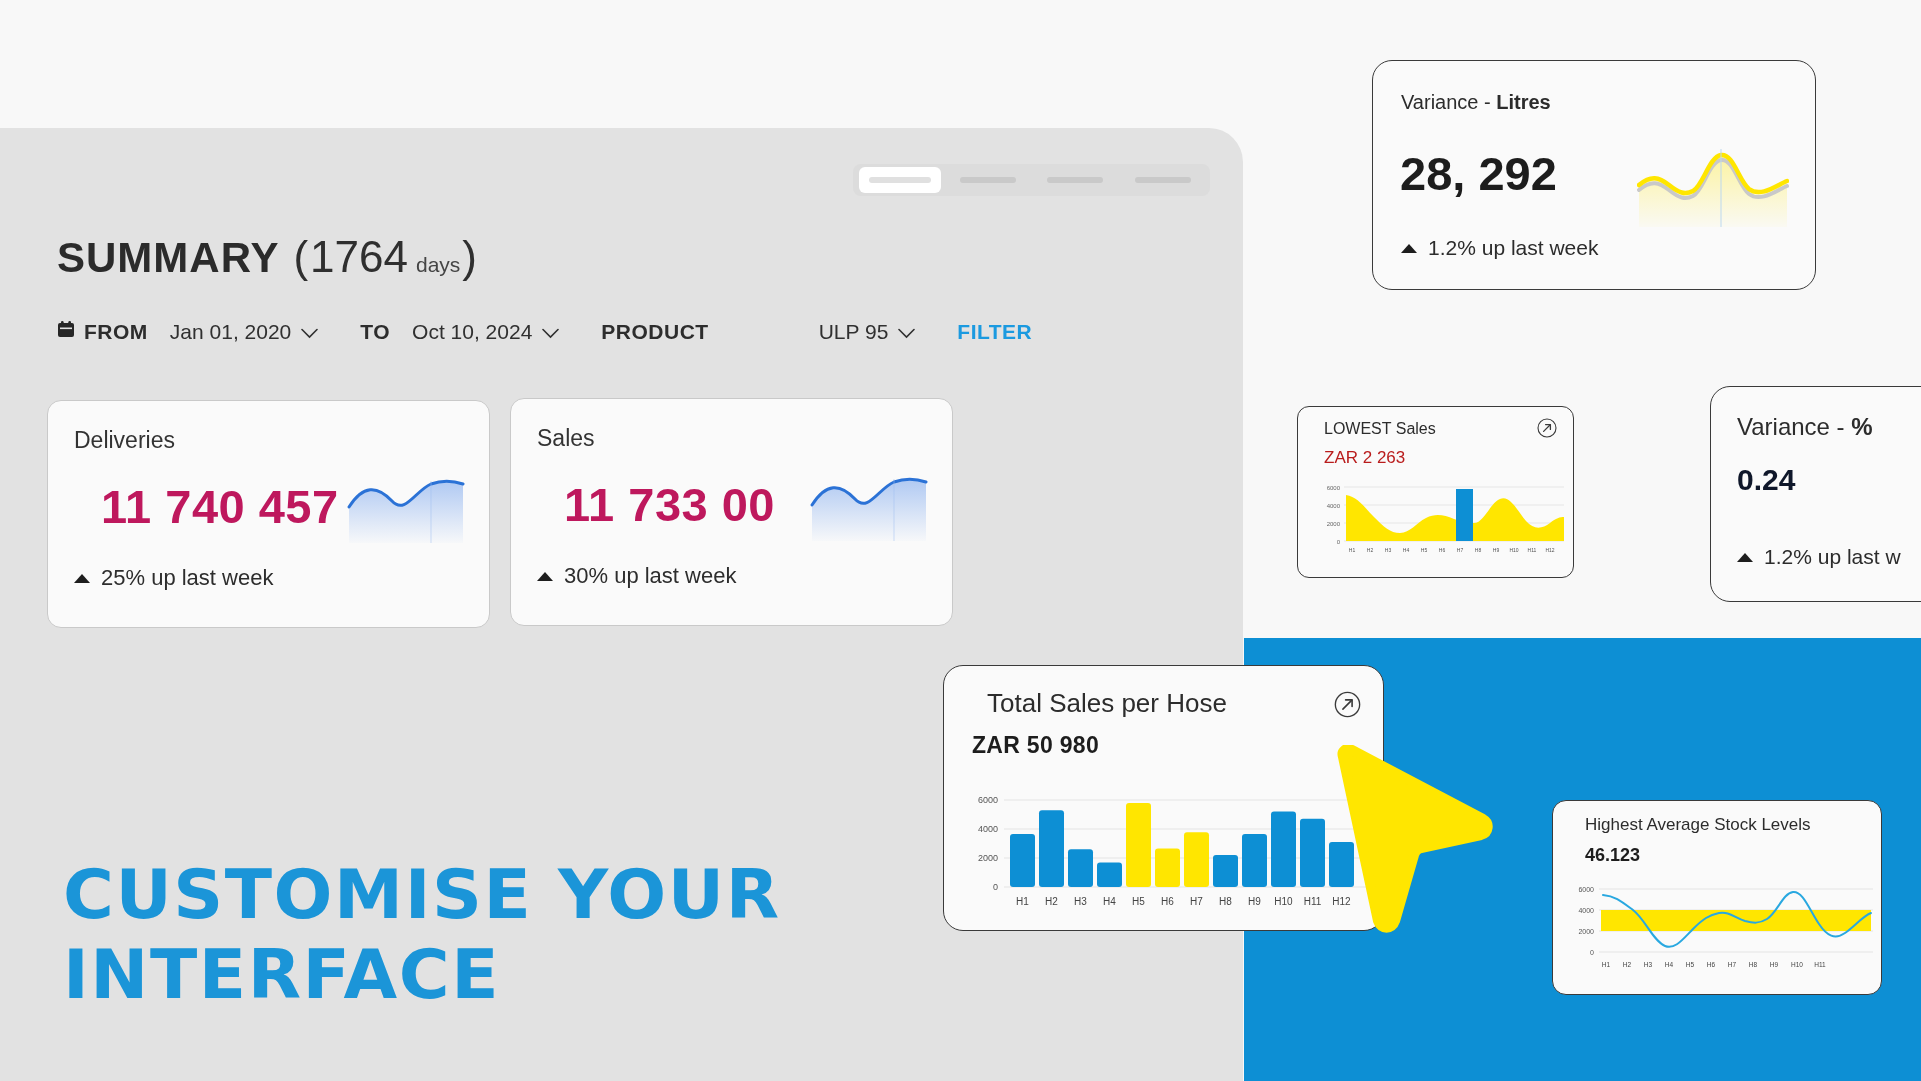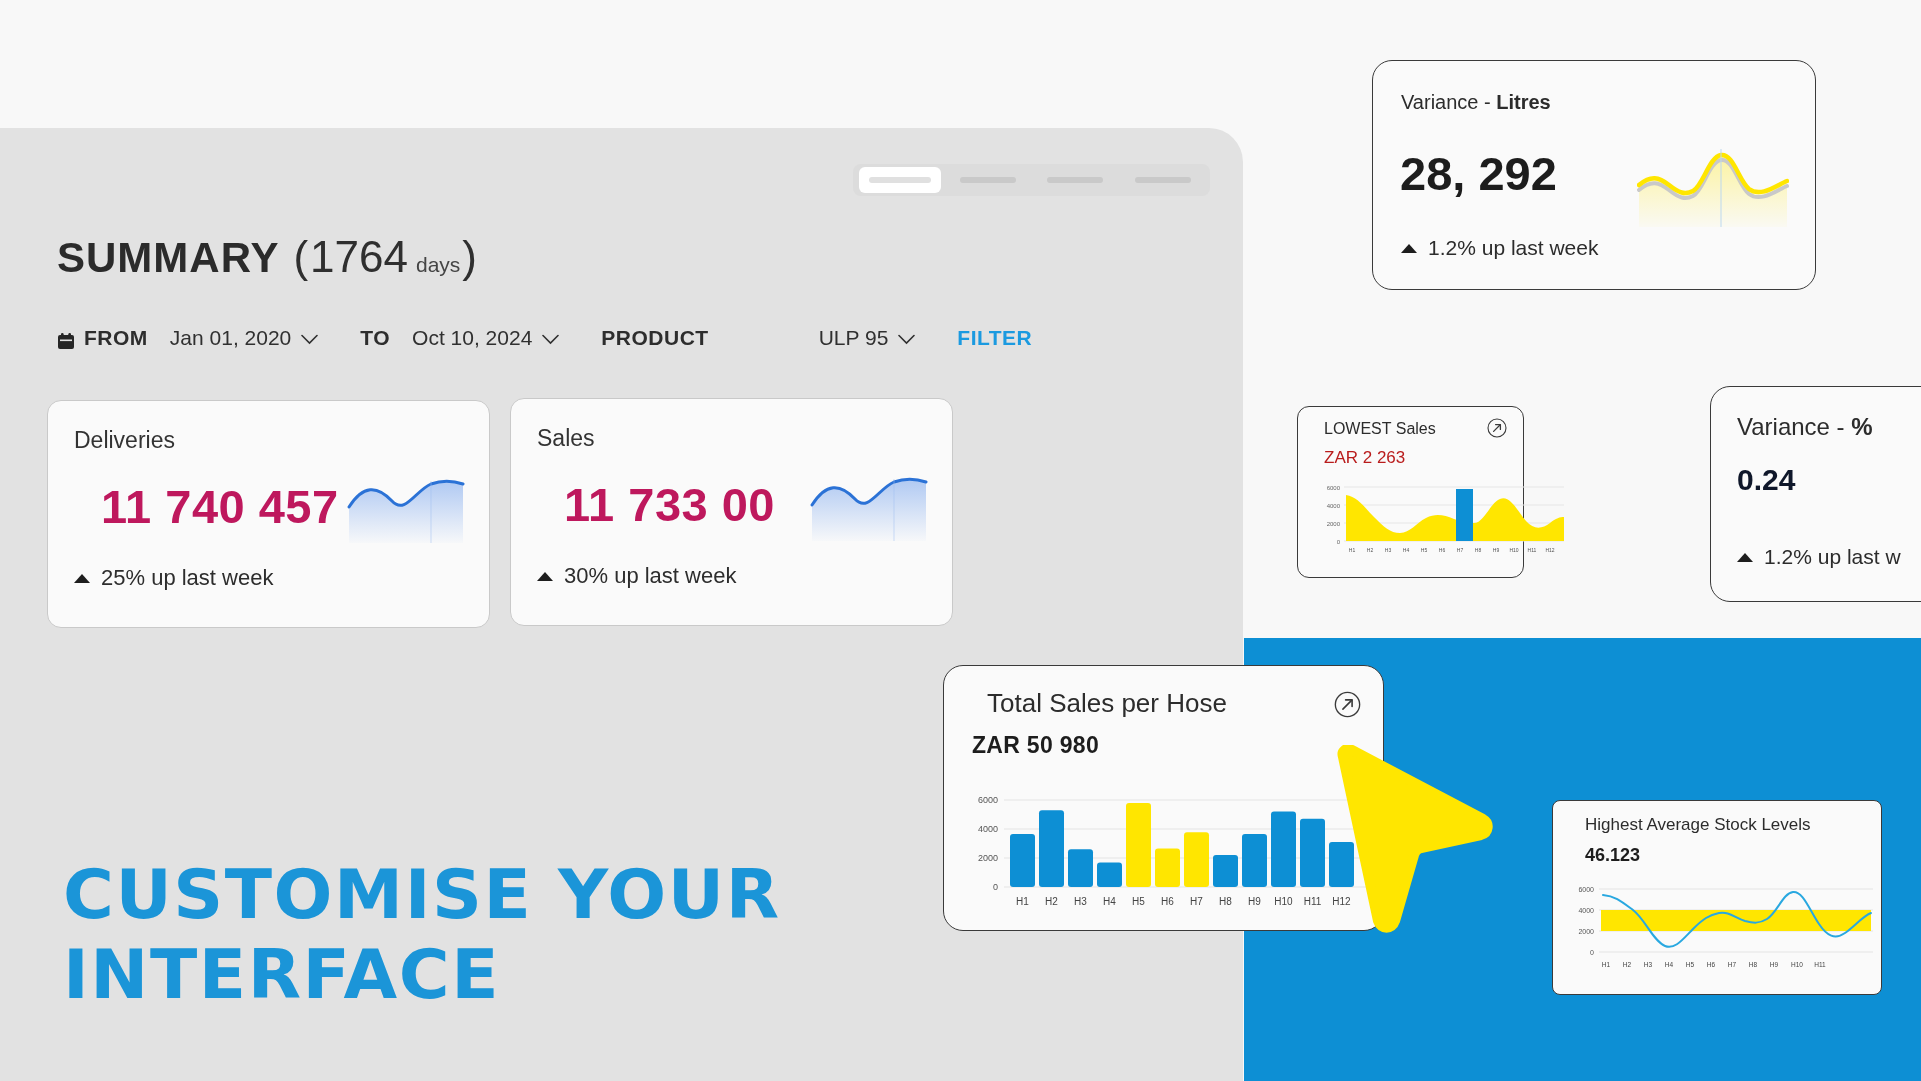--- a/index.html
+++ b/index.html
@@ -51,21 +51,21 @@
   }
   .summary-word {
     font-size: 42px; font-weight: 800; letter-spacing: 1px;
   }
   .summary-paren { font-size: 44px; font-weight: 300; margin-left: 14px; color: #2f2f2f;}
   .summary-days { font-size: 21px; font-weight: 400; color: #444; margin: 0 2px 0 8px; }
 
   
   .filter-row {
     position: absolute; left: 57px; top: 320px;
-    display: flex; align-items: flex-end; height: 30px;
+    display: flex; align-items: flex-start; height: 30px;
     font-size: 21px; color: #2d2d2d;
   }
   .filter-row .lbl { font-weight: 800; letter-spacing: .5px; }
   .filter-row .val { font-weight: 400; color: #303030; }
   .cal-icon { width: 18px; height: 18px; margin-right: 9px; position: relative; display:inline-block; }
   .cal-icon svg { display:block; }
   .chev { margin-left: 10px; display:inline-block; }
   .gap-lg { width: 42px; } .gap-md { width: 22px; }
   .filter-link { color: #1b9ae0; font-weight: 800; letter-spacing: .5px; }
 
@@ -96,33 +96,33 @@
   .vl-spark { position:absolute; right: 26px; top: 88px; width: 152px; height: 80px; }
 
   
   #card-variance-pct { left: 1710px; top: 386px; width: 260px; height: 216px; border-radius: 20px; }
   .vp-title { position:absolute; left: 26px; top: 26px; font-size: 24px; color:#2c2c2c; font-weight:400;}
   .vp-title b { font-weight: 800; }
   .vp-value { position:absolute; left: 26px; top: 76px; font-size: 30px; font-weight: 700; color:#0f172a;}
   .vp-delta { position:absolute; left: 26px; top: 158px; font-size: 21px; color:#2c2c2c; display:flex; align-items:center; white-space: nowrap;}
 
   
-  #card-lowest-sales { left: 1297px; top: 406px; width: 227px; height: 172px; border-radius: 12px; border-color:#3a3a3a;}
+  #card-lowest-sales { left: 1297px; top: 406px; width: 277px; height: 172px; border-radius: 12px; border-color:#3a3a3a;}
   .ls-title { position:absolute; left: 26px; top: 13px; font-size: 16px; color:#2c2c2c; font-weight:400;}
   .ls-value { position:absolute; left: 26px; top: 41px; font-size: 17px; font-weight: 400; color:#b91c1c;}
   .ls-chart { position:absolute; left: 8px; top: 72px; width: 262px; height: 92px; }
 
   
   #card-total-sales { left: 943px; top: 665px; width: 441px; height: 266px; border-radius: 20px; }
   .ts-title { position:absolute; left: 43px; top: 22px; font-size: 26px; color:#2c2c2c; font-weight:400;}
   .ts-value { position:absolute; left: 28px; top: 66px; font-size: 23px; font-weight: 800; color:#1d1d1d; letter-spacing:.3px;}
   .ts-chart { position:absolute; left: 6px; top: 122px; width: 430px; height: 138px; }
 
   
-  #card-stock { left: 1552px; top: 800px; width: 330px; height: 195px; border-radius: 8px; border-color:#3a3a3a;}
+  #card-stock { left: 1552px; top: 800px; width: 330px; height: 195px; border-radius: 14px; border-color:#3a3a3a;}
   .hs-title { position:absolute; left: 32px; top: 14px; font-size: 17px; color:#2c2c2c; font-weight:400;}
   .hs-value { position:absolute; left: 32px; top: 44px; font-size: 18px; font-weight: 800; color:#1d1d1d;}
   .hs-chart { position:absolute; left: 4px; top: 78px; width: 322px; height: 110px; }
 
   .expand-icon { position:absolute; width: 24px; height: 24px; }
   .expand-icon svg { display:block; }
 
   
   .headline {
     position: absolute; left: 63px; top: 855px;

